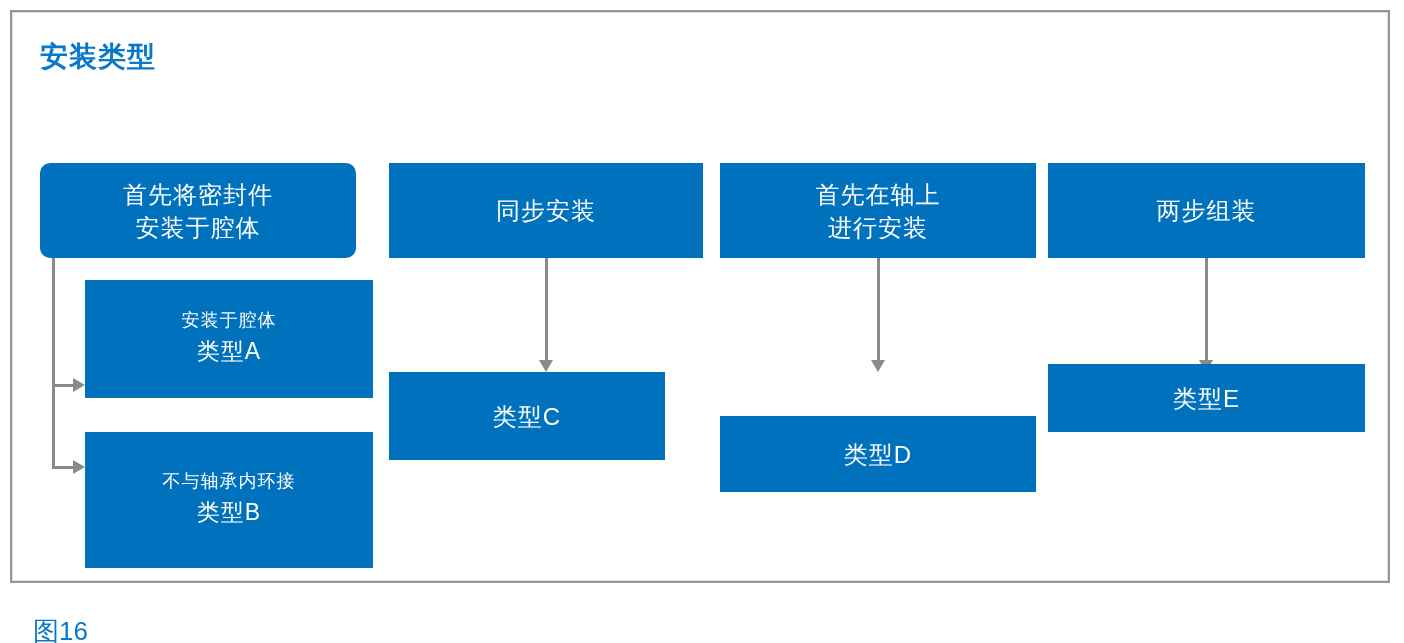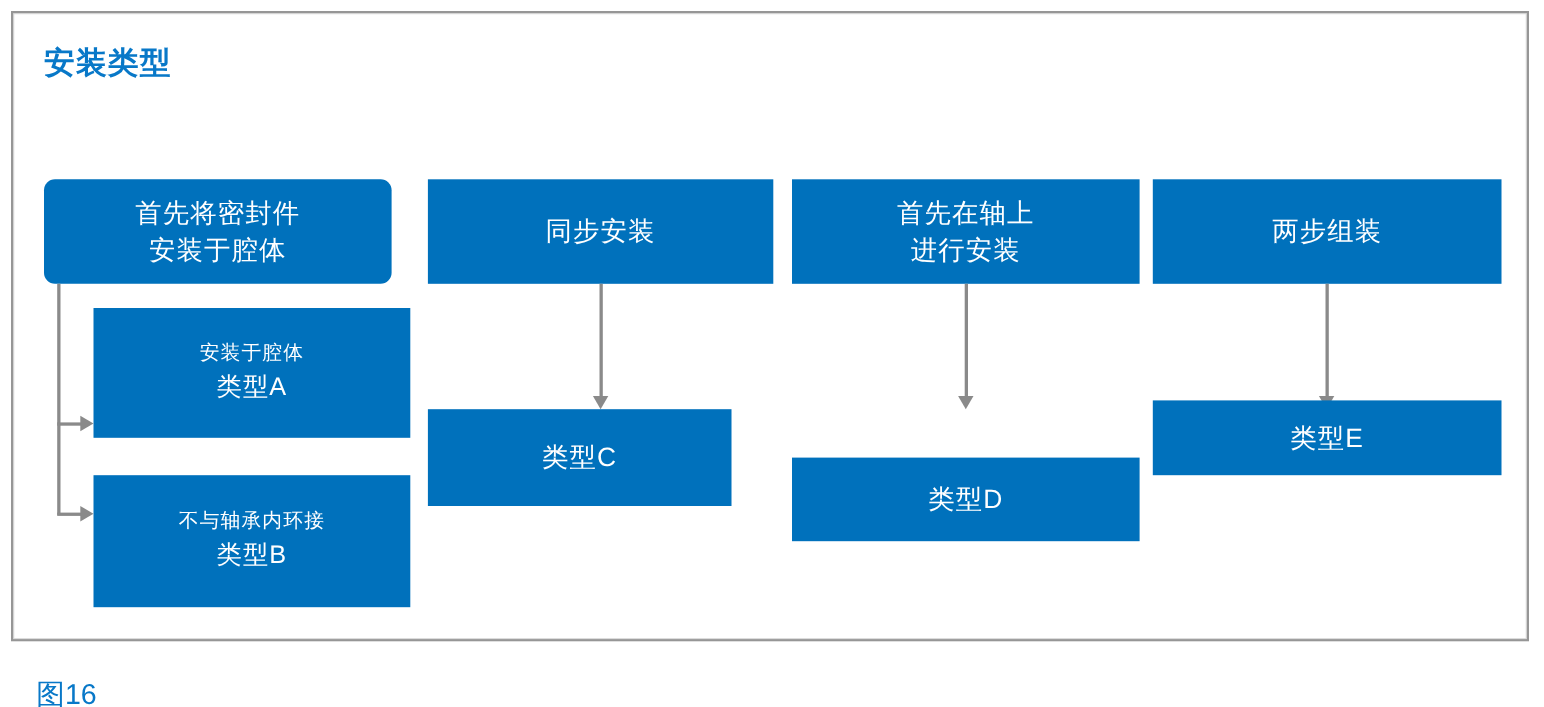--- a/index.html
+++ b/index.html
@@ -85,21 +85,21 @@
   <div class="box" style="left:40px; top:163px; width:316px; height:95px;border-radius:10px;">
     <div class="line">首先将密封件</div>
     <div class="line">安装于腔体</div>
   </div>
 
   <div class="box" style="left:85px; top:280px; width:288px; height:118px;">
     <div class="sub">安装于腔体</div>
     <div class="big">类型A</div>
   </div>
 
-  <div class="box" style="left:85px; top:432px; width:288px; height:120px;">
+  <div class="box" style="left:85px; top:432px; width:288px; height:136px;">
     <div class="sub">不与轴承内环接</div>
     <div class="big">类型B</div>
   </div>
 
   <div class="vline" style="left:52px; top:258px; height:210px;"></div>
   <div class="hline" style="left:52px; top:384px; width:22px;"></div>
   <div class="arrow-right" style="left:73px; top:378px;"></div>
   <div class="hline" style="left:52px; top:466px; width:22px;"></div>
   <div class="arrow-right" style="left:73px; top:460px;"></div>
 

